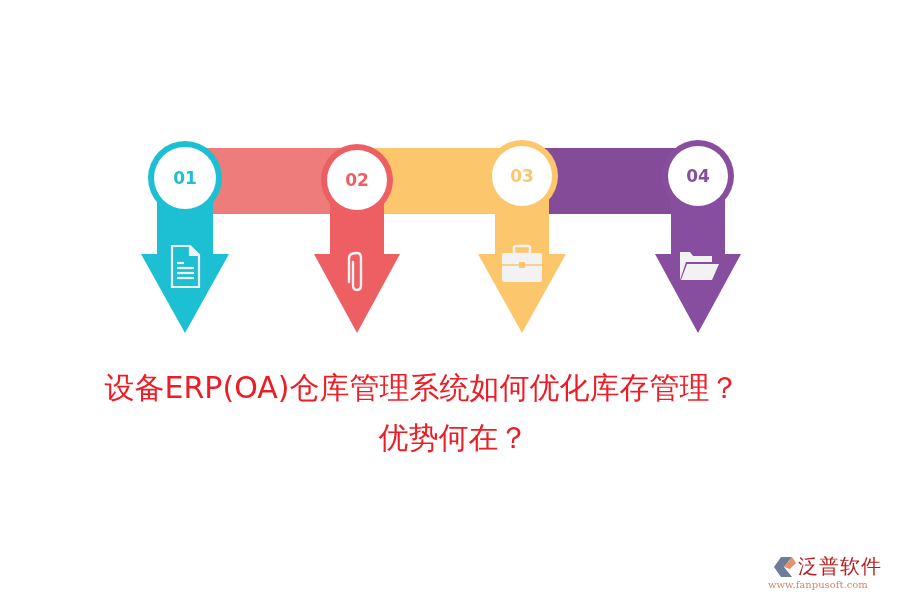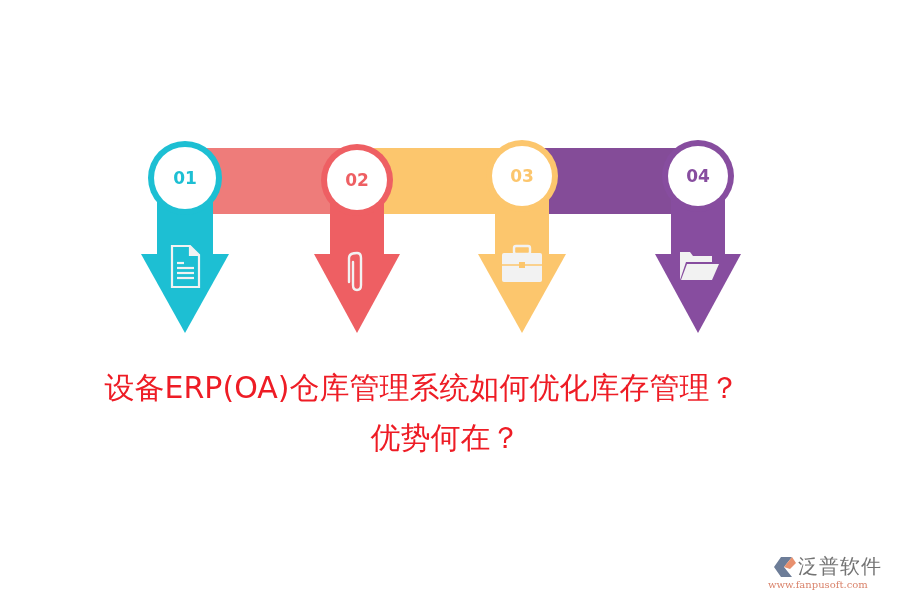--- a/index.html
+++ b/index.html
@@ -1,23 +1,23 @@
 <!DOCTYPE html>
 <html><head>
 <meta charset="utf-8">
 <style>
   html, body { margin:0; padding:0; background:#ffffff; }
   body { width:900px; height:600px; position:relative; overflow:hidden; font-family:"DejaVu Sans", sans-serif; }
   svg.diagram { position:absolute; left:0; top:0; }
   .num { font-family:"DejaVu Sans", sans-serif; font-weight:bold; font-size:17px; }
   .title { position:absolute; left:0; width:900px; text-align:center; color:#ee1c25; font-family:"DejaVu Sans", sans-serif; font-size:30px; line-height:44px; }
   .title .l1 { position:absolute; top:366px; left:0; width:844px; }
-  .title .l2 { position:absolute; top:416px; left:0; width:891px; }
+  .title .l2 { position:absolute; top:416px; left:8px; width:891px; }
   .logo { position:absolute; left:768px; top:553px; width:130px; height:44px; }
-  .logo .brand { position:absolute; left:30px; top:0; font-size:20px; color:#737373; font-family:"DejaVu Sans", sans-serif; letter-spacing:1px; }
+  .logo .brand { position:absolute; left:30px; top:0; font-size:20px; color:#b91c1c; font-family:"DejaVu Sans", sans-serif; letter-spacing:1px; }
   .logo .url { position:absolute; left:0; top:26px; font-size:10px; color:#d9826a; font-family:"DejaVu Serif", serif; }
   .logo .mark { position:absolute; left:4px; top:2px; }
 </style>
 </head>
 <body>
 
 <svg class="diagram" width="900" height="360" viewBox="0 0 900 360" xmlns="http://www.w3.org/2000/svg">
 
   <rect x="200" y="148" width="170" height="66" fill="#ee7c7a"></rect>
   <rect x="370" y="148" width="150" height="66" fill="#fcc66d"></rect>

